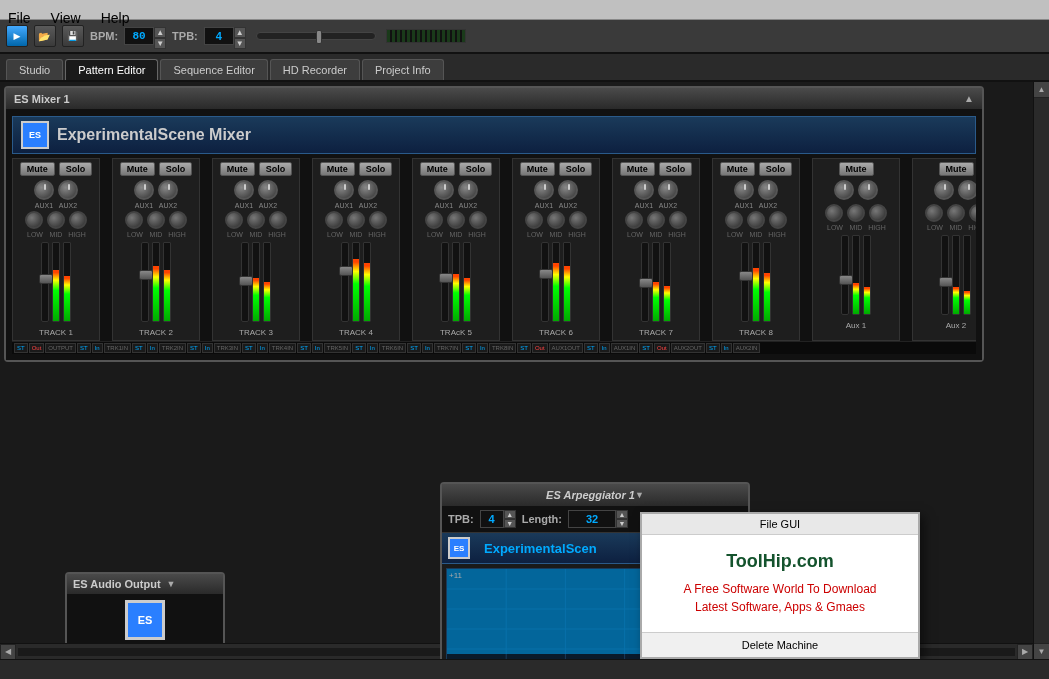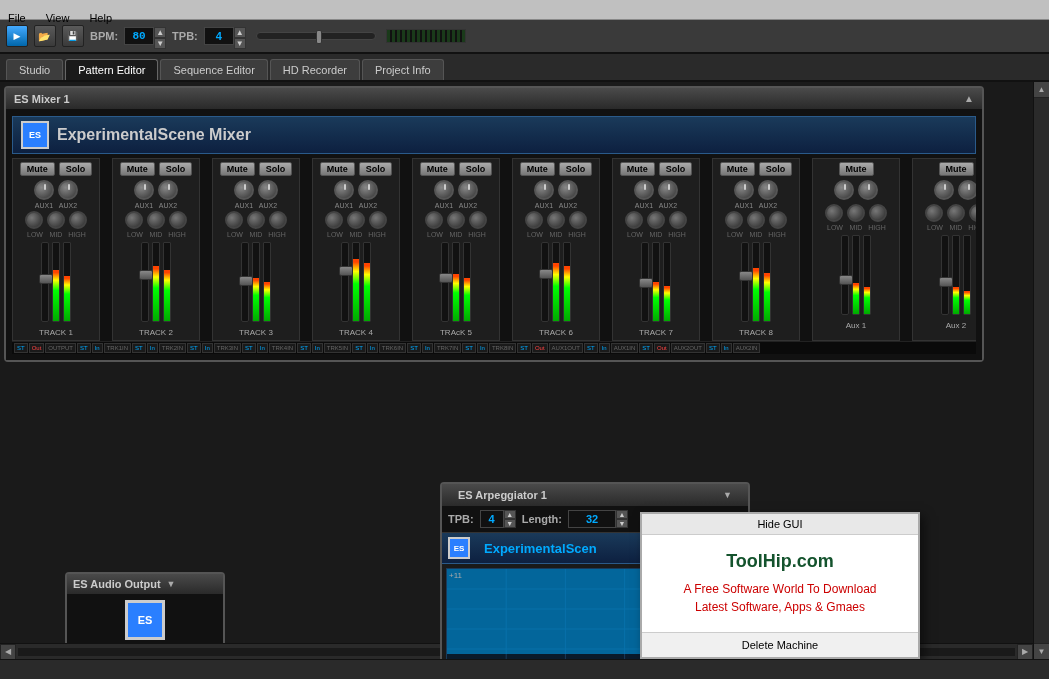--- a/index.html
+++ b/index.html
@@ -17,21 +17,21 @@
     #menu-bar {
       background: #c0c0c0;
       height: 20px;
       display: flex;
       align-items: center;
       padding: 0 4px;
       gap: 12px;
       border-bottom: 1px solid #888;
     }
     .menu-item {
-      font-size: 11px;
+      font-size: 14px;
       color: #000;
       cursor: pointer;
       padding: 0 4px;
       margin-top: 16px;
     }
 
     
     #toolbar {
       background: #3a3a3a;
       height: 34px;
@@ -392,22 +392,23 @@
       background: #1a1a1a;
       border: 2px solid #555;
       border-radius: 4px;
       z-index: 10;
     }
     .arp-header {
       background: linear-gradient(180deg, #4a4a4a, #2a2a2a);
       height: 22px;
       display: flex;
       align-items: center;
-      justify-content: space-between;
+      justify-content: center;
       padding: 0 16px;
+      font-style: italic;
     }
     .arp-controls {
       display: flex;
       align-items: center;
       padding: 4px 6px;
       gap: 6px;
       background: #111;
       border-bottom: 1px solid #333;
     }
     .arp-logo-row {
@@ -1095,21 +1096,21 @@
 
         <rect x="0" y="0" width="280" height="85" fill="#0088cc" opacity="0.7"></rect>
       </svg>
       <span class="arp-note-label" style="top:2px;">+11</span>
 
     </div>
 
   </div>
 
   <div id="context-popup">
-    <div class="popup-hide">Hide GUI</div>
+    <div class="popup-hide">File GUI</div>
     <div class="popup-ad">
       <div class="popup-ad-title">ToolHip.com</div>
       <div class="popup-ad-text">
         A Free Software World To Download<br>Latest Software, Apps &amp; Gmaes
       </div>
     </div>
     <div class="popup-menu-item">Delete Machine</div>
   </div>
 
   <div id="scrollbar-right" style="position: absolute; right: 0px; top: 0px; height: 100%; display: flex; flex-direction: column;">

